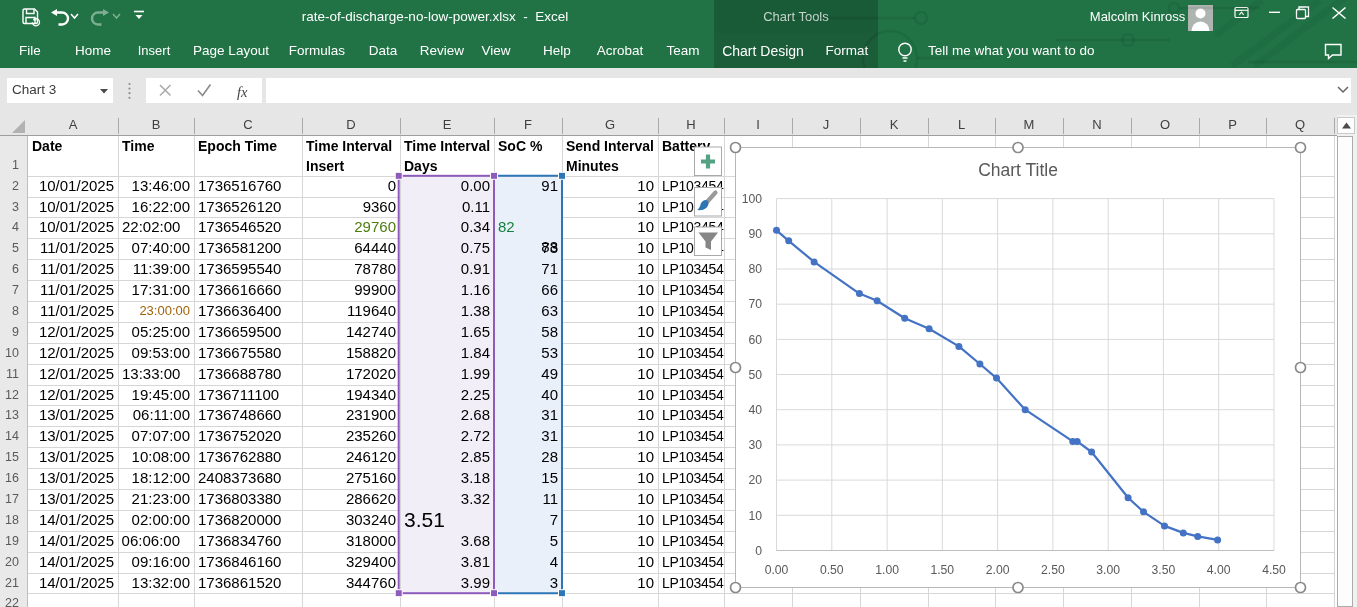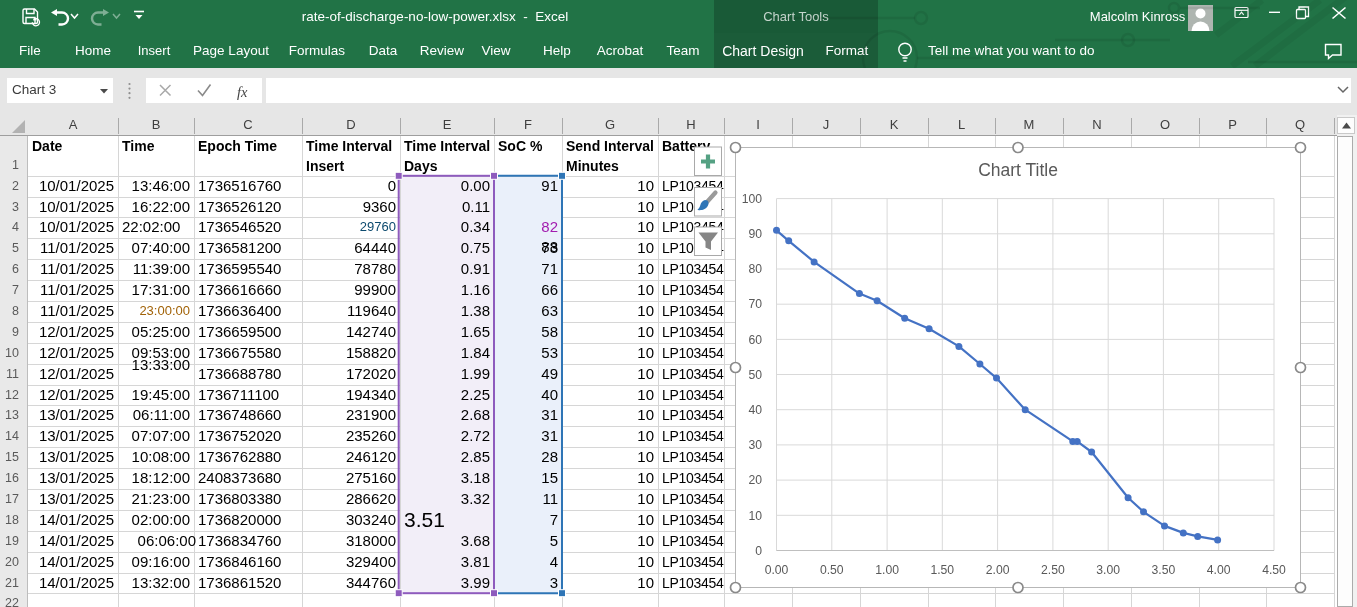--- a/index.html
+++ b/index.html
@@ -158,23 +158,23 @@
 <div class="t" style="left:122px;top:196.5px;width:68px;height:20.9px;line-height:20.9px;text-align:right;color:#000;font-size:15px;font-weight:normal;">16:22:00</div>
 <div class="t" style="left:198px;top:196.5px;width:100px;height:20.9px;line-height:20.9px;text-align:left;color:#000;font-size:15px;font-weight:normal;">1736526120</div>
 <div class="t" style="left:306px;top:196.5px;width:90px;height:20.9px;line-height:20.9px;text-align:right;color:#000;font-size:15px;font-weight:normal;">9360</div>
 <div class="t" style="left:404px;top:196.5px;width:86px;height:20.9px;line-height:20.9px;text-align:right;color:#000;font-size:15px;font-weight:normal;">0.11</div>
 <div class="t" style="left:498px;top:196.5px;width:60px;height:20.9px;line-height:20.9px;text-align:right;color:#000;font-size:15px;font-weight:normal;margin-top:40px;">88</div>
 <div class="t" style="left:566px;top:196.5px;width:88px;height:20.9px;line-height:20.9px;text-align:right;color:#000;font-size:15px;font-weight:normal;">10</div>
 <div class="t" style="left:662px;top:196.5px;width:58px;height:20.9px;line-height:20.9px;color:#000;font-size:14px;letter-spacing:-0.3px;">LP103454</div>
 <div class="t" style="left:32px;top:217.4px;width:82px;height:20.9px;line-height:20.9px;text-align:right;color:#000;font-size:15px;font-weight:normal;">10/01/2025</div>
 <div class="t" style="left:122px;top:217.4px;width:68px;height:20.9px;line-height:20.9px;text-align:left;color:#000;font-size:15px;font-weight:normal;">22:02:00</div>
 <div class="t" style="left:198px;top:217.4px;width:100px;height:20.9px;line-height:20.9px;text-align:left;color:#000;font-size:15px;font-weight:normal;">1736546520</div>
-<div class="t" style="left:306px;top:217.4px;width:90px;height:20.9px;line-height:20.9px;text-align:right;color:#0c4a6e;font-size:13px;font-weight:normal;">29760</div>
+<div class="t" style="left:306px;top:217.4px;width:90px;height:20.9px;line-height:20.9px;text-align:right;color:#4d7c0f;font-size:15px;font-weight:normal;">29760</div>
 <div class="t" style="left:404px;top:217.4px;width:86px;height:20.9px;line-height:20.9px;text-align:right;color:#000;font-size:15px;font-weight:normal;">0.34</div>
-<div class="t" style="left:498px;top:217.4px;width:60px;height:20.9px;line-height:20.9px;text-align:right;color:#a21caf;font-size:15px;font-weight:normal;">82</div>
+<div class="t" style="left:498px;top:217.4px;width:60px;height:20.9px;line-height:20.9px;text-align:left;color:#15803d;font-size:15px;font-weight:normal;">82</div>
 <div class="t" style="left:566px;top:217.4px;width:88px;height:20.9px;line-height:20.9px;text-align:right;color:#000;font-size:15px;font-weight:normal;">10</div>
 <div class="t" style="left:662px;top:217.4px;width:58px;height:20.9px;line-height:20.9px;color:#000;font-size:14px;letter-spacing:-0.3px;">LP103454</div>
 <div class="t" style="left:32px;top:238.3px;width:82px;height:20.9px;line-height:20.9px;text-align:right;color:#000;font-size:15px;font-weight:normal;">11/01/2025</div>
 <div class="t" style="left:122px;top:238.3px;width:68px;height:20.9px;line-height:20.9px;text-align:right;color:#000;font-size:15px;font-weight:normal;">07:40:00</div>
 <div class="t" style="left:198px;top:238.3px;width:100px;height:20.9px;line-height:20.9px;text-align:left;color:#000;font-size:15px;font-weight:normal;">1736581200</div>
 <div class="t" style="left:306px;top:238.3px;width:90px;height:20.9px;line-height:20.9px;text-align:right;color:#000;font-size:15px;font-weight:normal;">64440</div>
 <div class="t" style="left:404px;top:238.3px;width:86px;height:20.9px;line-height:20.9px;text-align:right;color:#000;font-size:15px;font-weight:normal;">0.75</div>
 <div class="t" style="left:498px;top:238.3px;width:60px;height:20.9px;line-height:20.9px;text-align:right;color:#000;font-size:15px;font-weight:normal;">73</div>
 <div class="t" style="left:566px;top:238.3px;width:88px;height:20.9px;line-height:20.9px;text-align:right;color:#000;font-size:15px;font-weight:normal;">10</div>
 <div class="t" style="left:662px;top:238.3px;width:58px;height:20.9px;line-height:20.9px;color:#000;font-size:14px;letter-spacing:-0.3px;">LP103454</div>
@@ -212,21 +212,21 @@
 <div class="t" style="left:662px;top:321.8px;width:58px;height:20.9px;line-height:20.9px;color:#000;font-size:14px;letter-spacing:-0.3px;">LP103454</div>
 <div class="t" style="left:32px;top:342.7px;width:82px;height:20.9px;line-height:20.9px;text-align:right;color:#000;font-size:15px;font-weight:normal;">12/01/2025</div>
 <div class="t" style="left:122px;top:342.7px;width:68px;height:20.9px;line-height:20.9px;text-align:right;color:#000;font-size:15px;font-weight:normal;">09:53:00</div>
 <div class="t" style="left:198px;top:342.7px;width:100px;height:20.9px;line-height:20.9px;text-align:left;color:#000;font-size:15px;font-weight:normal;">1736675580</div>
 <div class="t" style="left:306px;top:342.7px;width:90px;height:20.9px;line-height:20.9px;text-align:right;color:#000;font-size:15px;font-weight:normal;">158820</div>
 <div class="t" style="left:404px;top:342.7px;width:86px;height:20.9px;line-height:20.9px;text-align:right;color:#000;font-size:15px;font-weight:normal;">1.84</div>
 <div class="t" style="left:498px;top:342.7px;width:60px;height:20.9px;line-height:20.9px;text-align:right;color:#000;font-size:15px;font-weight:normal;">53</div>
 <div class="t" style="left:566px;top:342.7px;width:88px;height:20.9px;line-height:20.9px;text-align:right;color:#000;font-size:15px;font-weight:normal;">10</div>
 <div class="t" style="left:662px;top:342.7px;width:58px;height:20.9px;line-height:20.9px;color:#000;font-size:14px;letter-spacing:-0.3px;">LP103454</div>
 <div class="t" style="left:32px;top:363.6px;width:82px;height:20.9px;line-height:20.9px;text-align:right;color:#000;font-size:15px;font-weight:normal;">12/01/2025</div>
-<div class="t" style="left:122px;top:355px;width:68px;height:20.9px;line-height:20.9px;text-align:right;color:#000;font-size:15px;font-weight:normal;">13:33:00</div>
+<div class="t" style="left:122px;top:364px;width:68px;height:20.9px;line-height:20.9px;text-align:left;color:#000;font-size:15px;font-weight:normal;">13:33:00</div>
 <div class="t" style="left:198px;top:363.6px;width:100px;height:20.9px;line-height:20.9px;text-align:left;color:#000;font-size:15px;font-weight:normal;">1736688780</div>
 <div class="t" style="left:306px;top:363.6px;width:90px;height:20.9px;line-height:20.9px;text-align:right;color:#000;font-size:15px;font-weight:normal;">172020</div>
 <div class="t" style="left:404px;top:363.6px;width:86px;height:20.9px;line-height:20.9px;text-align:right;color:#000;font-size:15px;font-weight:normal;">1.99</div>
 <div class="t" style="left:498px;top:363.6px;width:60px;height:20.9px;line-height:20.9px;text-align:right;color:#000;font-size:15px;font-weight:normal;">49</div>
 <div class="t" style="left:566px;top:363.6px;width:88px;height:20.9px;line-height:20.9px;text-align:right;color:#000;font-size:15px;font-weight:normal;">10</div>
 <div class="t" style="left:662px;top:363.6px;width:58px;height:20.9px;line-height:20.9px;color:#000;font-size:14px;letter-spacing:-0.3px;">LP103454</div>
 <div class="t" style="left:32px;top:384.5px;width:82px;height:20.9px;line-height:20.9px;text-align:right;color:#000;font-size:15px;font-weight:normal;">12/01/2025</div>
 <div class="t" style="left:122px;top:384.5px;width:68px;height:20.9px;line-height:20.9px;text-align:right;color:#000;font-size:15px;font-weight:normal;">19:45:00</div>
 <div class="t" style="left:198px;top:384.5px;width:100px;height:20.9px;line-height:20.9px;text-align:left;color:#000;font-size:15px;font-weight:normal;">1736711100</div>
 <div class="t" style="left:306px;top:384.5px;width:90px;height:20.9px;line-height:20.9px;text-align:right;color:#000;font-size:15px;font-weight:normal;">194340</div>
@@ -276,21 +276,21 @@
 <div class="t" style="left:662px;top:489.0px;width:58px;height:20.9px;line-height:20.9px;color:#000;font-size:14px;letter-spacing:-0.3px;">LP103454</div>
 <div class="t" style="left:32px;top:509.8px;width:82px;height:20.9px;line-height:20.9px;text-align:right;color:#000;font-size:15px;font-weight:normal;">14/01/2025</div>
 <div class="t" style="left:122px;top:509.8px;width:68px;height:20.9px;line-height:20.9px;text-align:right;color:#000;font-size:15px;font-weight:normal;">02:00:00</div>
 <div class="t" style="left:198px;top:509.8px;width:100px;height:20.9px;line-height:20.9px;text-align:left;color:#000;font-size:15px;font-weight:normal;">1736820000</div>
 <div class="t" style="left:306px;top:509.8px;width:90px;height:20.9px;line-height:20.9px;text-align:right;color:#000;font-size:15px;font-weight:normal;">303240</div>
 <div class="t" style="left:404px;top:509.8px;width:86px;height:20.9px;line-height:20.9px;text-align:left;color:#000;font-size:21px;font-weight:normal;">3.51</div>
 <div class="t" style="left:498px;top:509.8px;width:60px;height:20.9px;line-height:20.9px;text-align:right;color:#000;font-size:15px;font-weight:normal;">7</div>
 <div class="t" style="left:566px;top:509.8px;width:88px;height:20.9px;line-height:20.9px;text-align:right;color:#000;font-size:15px;font-weight:normal;">10</div>
 <div class="t" style="left:662px;top:509.8px;width:58px;height:20.9px;line-height:20.9px;color:#000;font-size:14px;letter-spacing:-0.3px;">LP103454</div>
 <div class="t" style="left:32px;top:530.7px;width:82px;height:20.9px;line-height:20.9px;text-align:right;color:#000;font-size:15px;font-weight:normal;">14/01/2025</div>
-<div class="t" style="left:128px;top:530.7px;width:68px;height:20.9px;line-height:20.9px;text-align:right;color:#000;font-size:15px;font-weight:normal;">06:06:00</div>
+<div class="t" style="left:112px;top:530.7px;width:68px;height:20.9px;line-height:20.9px;text-align:right;color:#000;font-size:15px;font-weight:normal;">06:06:00</div>
 <div class="t" style="left:198px;top:530.7px;width:100px;height:20.9px;line-height:20.9px;text-align:left;color:#000;font-size:15px;font-weight:normal;">1736834760</div>
 <div class="t" style="left:306px;top:530.7px;width:90px;height:20.9px;line-height:20.9px;text-align:right;color:#000;font-size:15px;font-weight:normal;">318000</div>
 <div class="t" style="left:404px;top:530.7px;width:86px;height:20.9px;line-height:20.9px;text-align:right;color:#000;font-size:15px;font-weight:normal;">3.68</div>
 <div class="t" style="left:498px;top:530.7px;width:60px;height:20.9px;line-height:20.9px;text-align:right;color:#000;font-size:15px;font-weight:normal;">5</div>
 <div class="t" style="left:566px;top:530.7px;width:88px;height:20.9px;line-height:20.9px;text-align:right;color:#000;font-size:15px;font-weight:normal;">10</div>
 <div class="t" style="left:662px;top:530.7px;width:58px;height:20.9px;line-height:20.9px;color:#000;font-size:14px;letter-spacing:-0.3px;">LP103454</div>
 <div class="t" style="left:32px;top:551.6px;width:82px;height:20.9px;line-height:20.9px;text-align:right;color:#000;font-size:15px;font-weight:normal;">14/01/2025</div>
 <div class="t" style="left:122px;top:551.6px;width:68px;height:20.9px;line-height:20.9px;text-align:right;color:#000;font-size:15px;font-weight:normal;">09:16:00</div>
 <div class="t" style="left:198px;top:551.6px;width:100px;height:20.9px;line-height:20.9px;text-align:left;color:#000;font-size:15px;font-weight:normal;">1736846160</div>
 <div class="t" style="left:306px;top:551.6px;width:90px;height:20.9px;line-height:20.9px;text-align:right;color:#000;font-size:15px;font-weight:normal;">329400</div>

